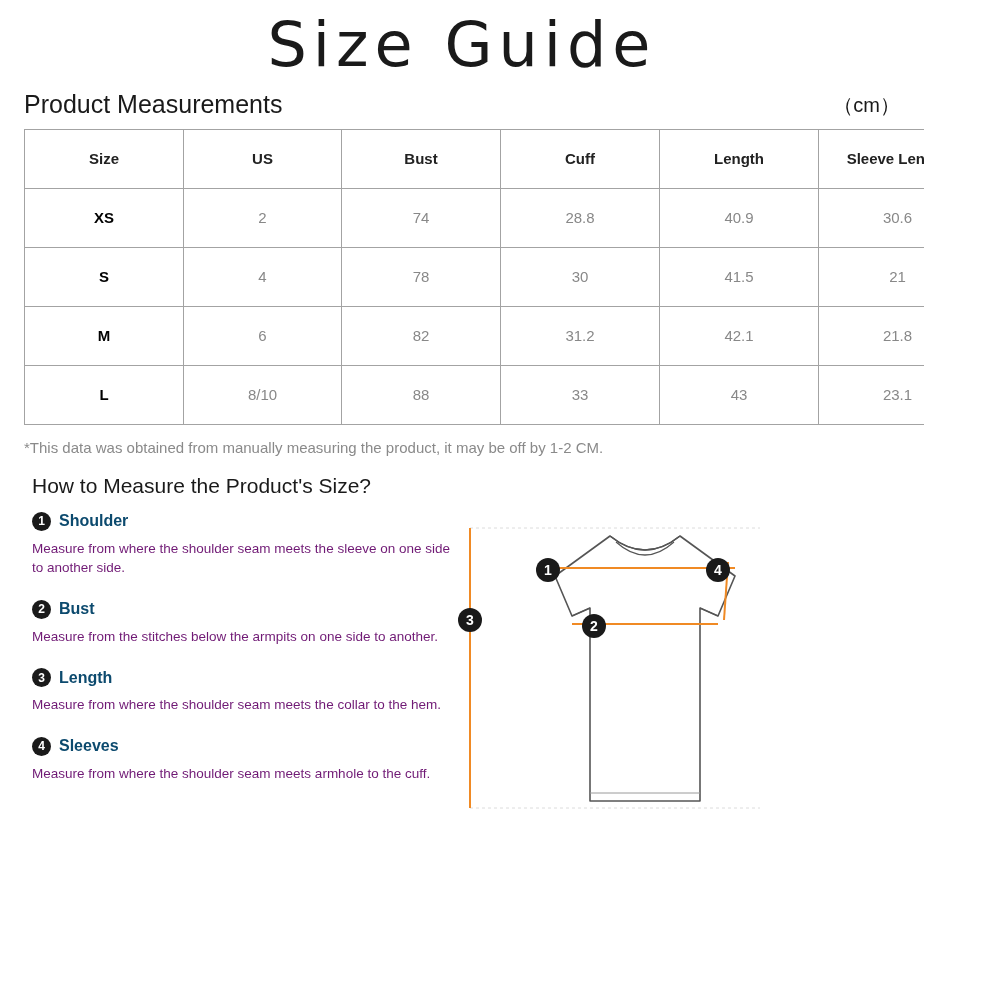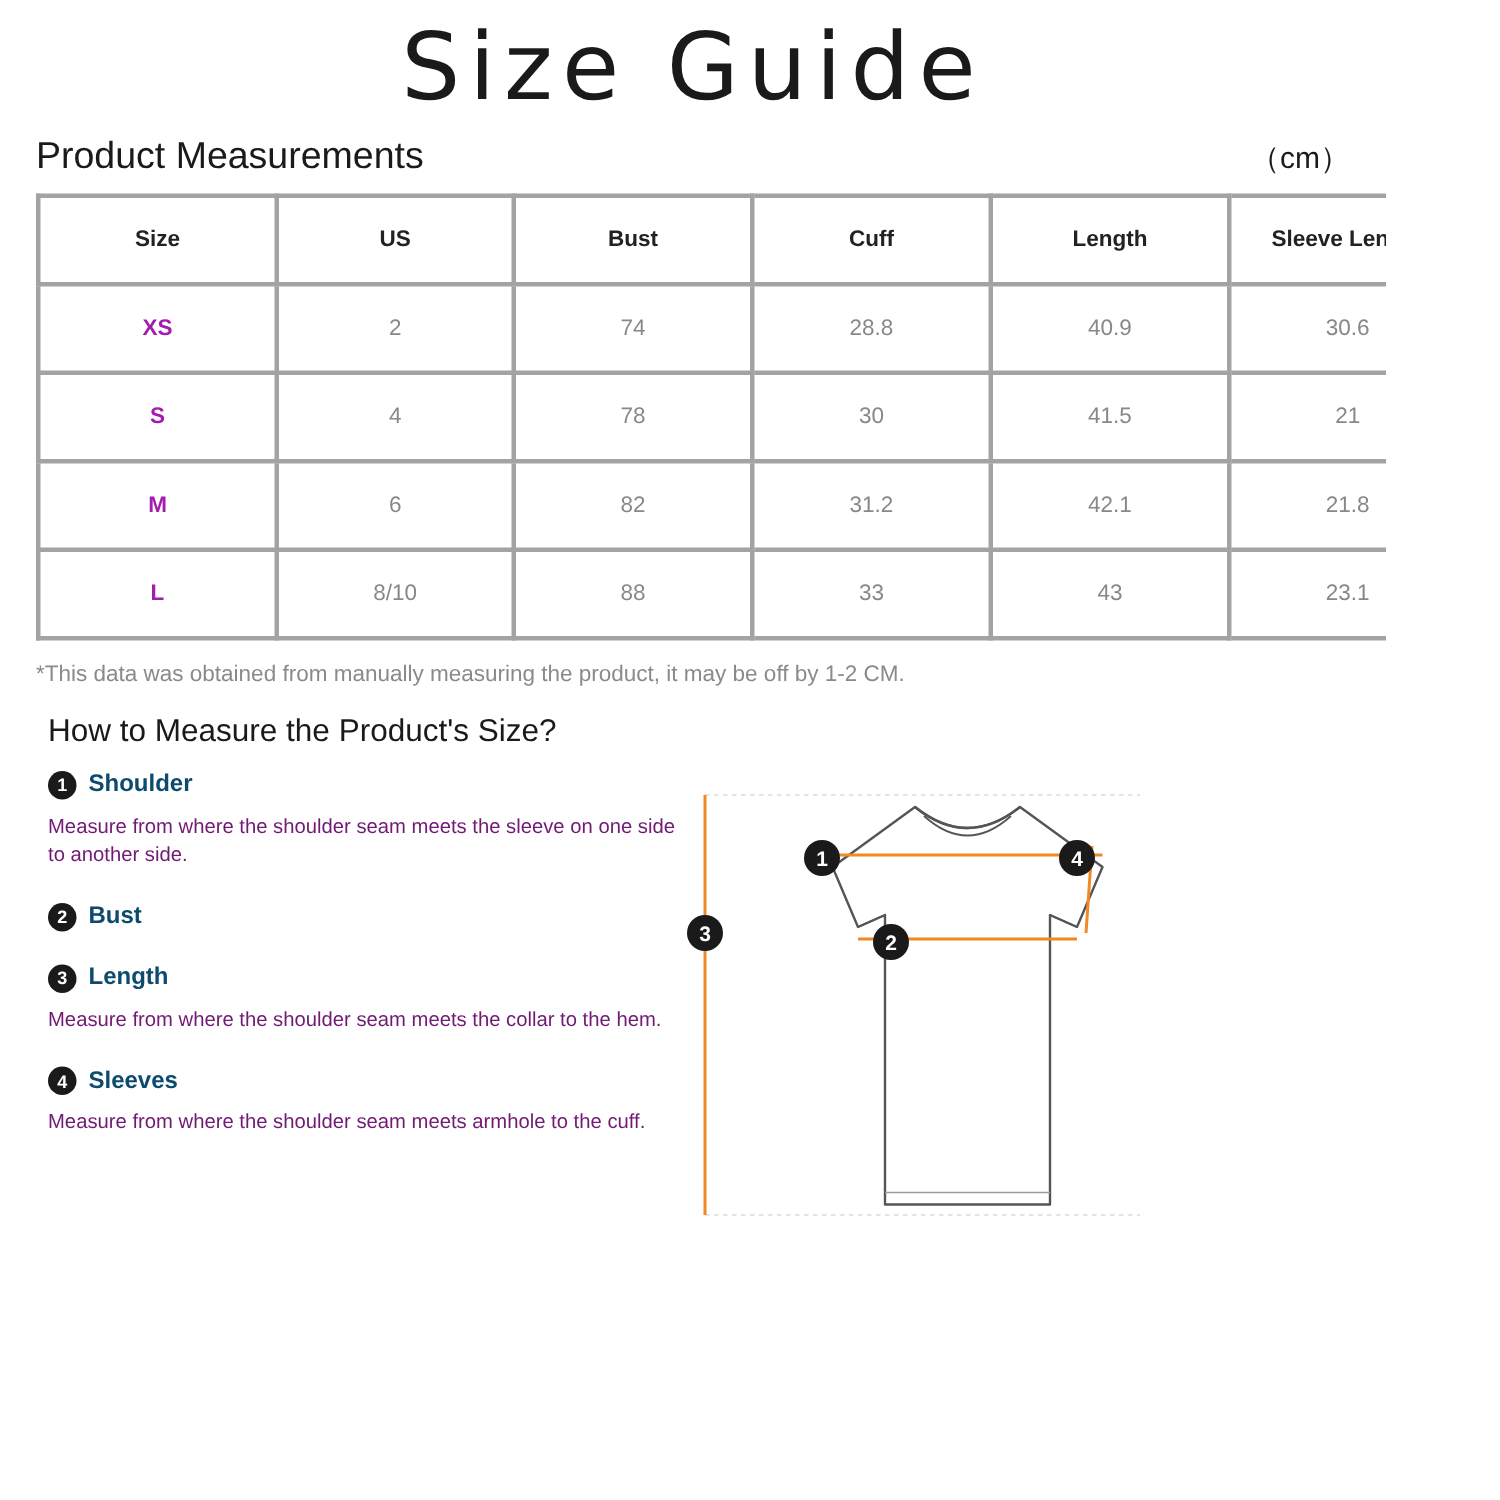--- a/index.html
+++ b/index.html
@@ -50,35 +50,35 @@
     padding: 0 24px;
     margin-top: 10px;
   }
   table.size-table {
     width: 952px;
     border-collapse: collapse;
     table-layout: fixed;
   }
   table.size-table th,
   table.size-table td {
-    border: 3px solid #a3a3a3;
+    border: 1px solid #a3a3a3;
     height: 59px;
     text-align: center;
     vertical-align: middle;
     font-size: 15px;
     font-weight: 400;
     color: #888888;
   }
   table.size-table thead th {
     color: #222222;
     font-weight: bold;
     font-size: 15px;
   }
   table.size-table tbody td.size-cell {
-    color: #a21caf;
+    color: #000000;
     font-weight: bold;
   }
   table.size-table col.c0 { width: 159px; }
   table.size-table col.c1 { width: 158px; }
   table.size-table col.c2 { width: 159px; }
   table.size-table col.c3 { width: 159px; }
   table.size-table col.c4 { width: 159px; }
   table.size-table col.c5 { width: 158px; }
 
   
@@ -242,20 +242,21 @@
           <span class="step-label">Shoulder</span>
         </div>
         <div class="step-desc">Measure from where the shoulder seam meets the sleeve on one side to another side.</div>
       </div>
 
       <div class="step">
         <div class="step-head">
           <span class="bullet">2</span>
           <span class="step-label">Bust</span>
         </div>
+        <div class="step-desc">Measure from the stitches below the armpits on one side to another.</div>
       </div>
 
       <div class="step">
         <div class="step-head">
           <span class="bullet">3</span>
           <span class="step-label">Length</span>
         </div>
         <div class="step-desc">Measure from where the shoulder seam meets the collar to the hem.</div>
       </div>
 

